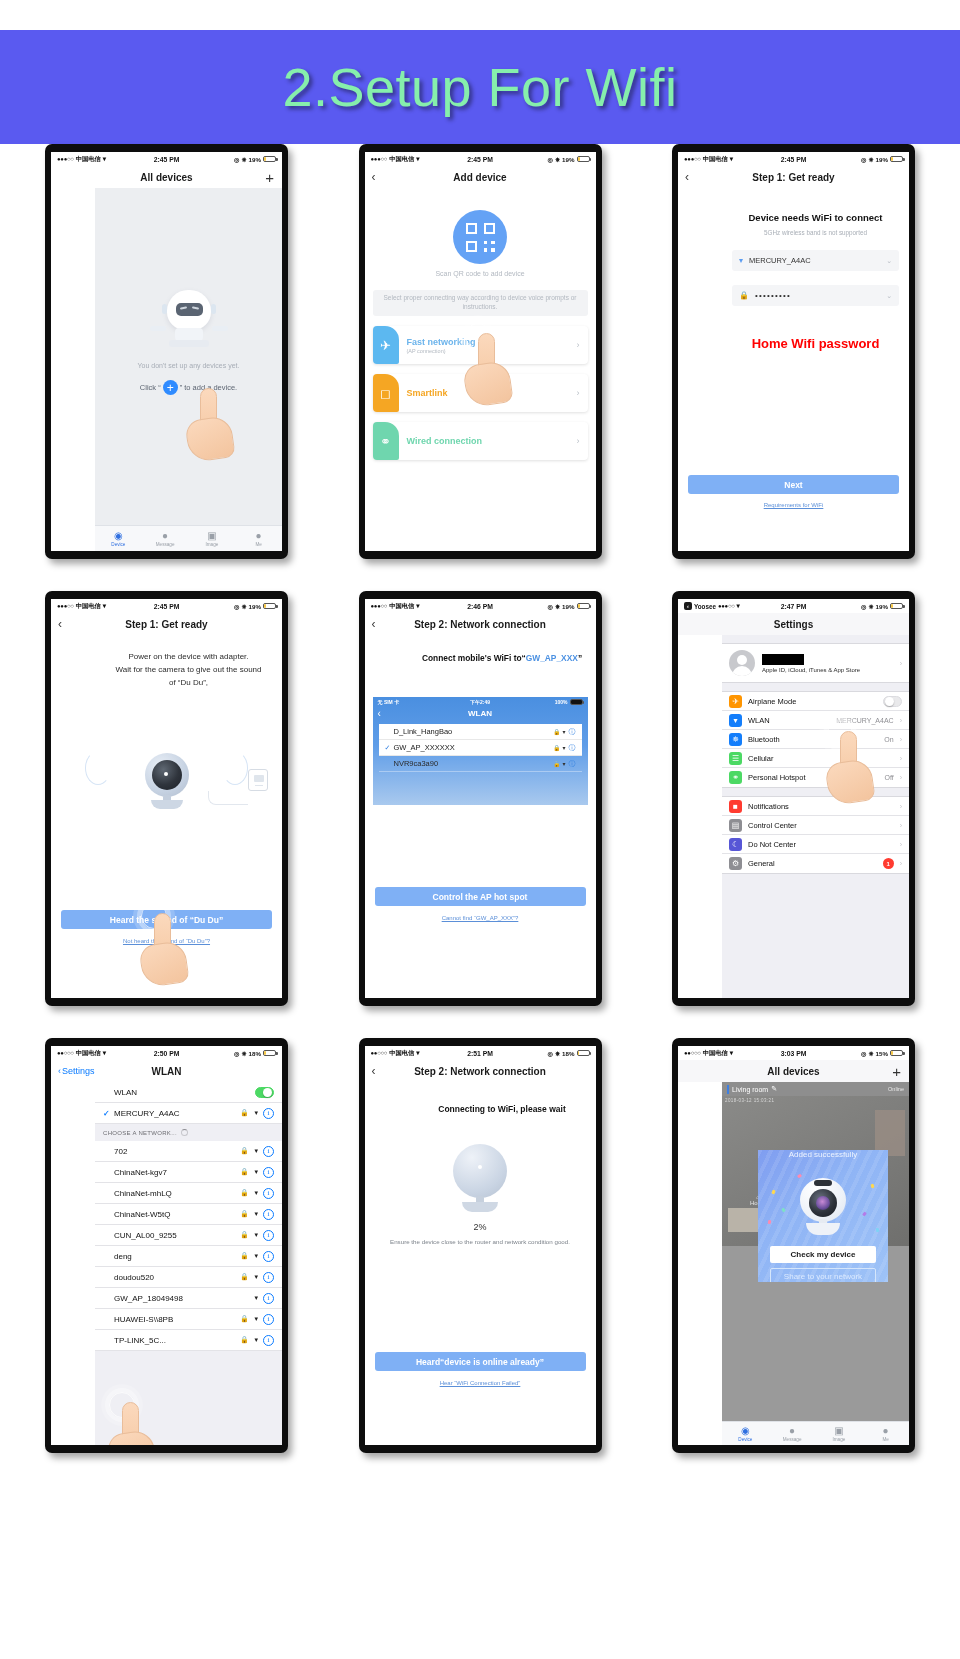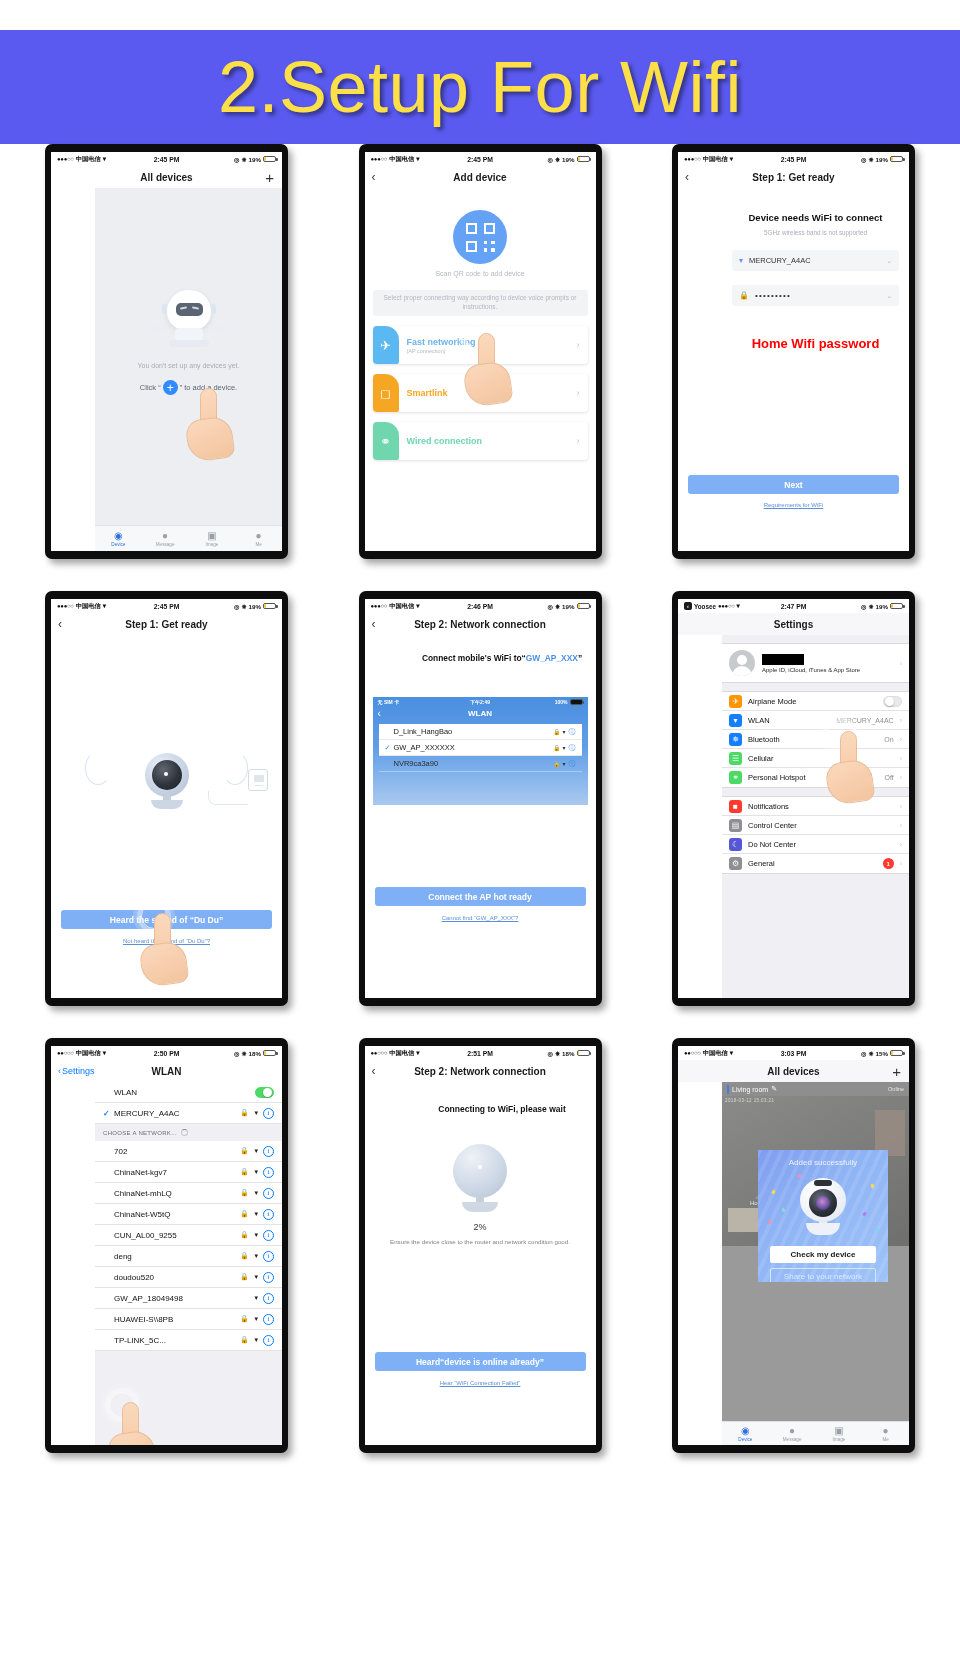--- a/index.html
+++ b/index.html
@@ -9,21 +9,21 @@
     font-family:"Liberation Sans", sans-serif;
     overflow:hidden; position:relative;
   }
 
   
   .banner{
     position:absolute; left:0; top:30px; width:960px; height:114px;
     background:#5a5af0; display:flex; align-items:center; justify-content:center;
   }
   .banner-title{
-    color:#fde047; font-size:72px; font-weight:400; letter-spacing:.5px;
+    color:#86efac; font-size:54px; font-weight:400; letter-spacing:.5px;
     text-shadow:3px 3px 4px rgba(0,0,0,.45);
     font-family:"Liberation Sans", sans-serif;
   }
 
   
   .grid{ position:absolute; left:0; top:144px; width:960px; }
   .row{ display:flex; justify-content:space-between; padding:0 45px; margin-bottom:32px; }
 
   .phone{
     width:243px; height:415px; position:relative;
@@ -353,21 +353,21 @@
   .s9-feed .setico{position:absolute;right:22px;top:98px;text-align:center;color:#e4e4e4;font-size:6px;}
   .s9-modal{
     position:absolute;left:36px;top:68px;width:130px;height:132px;
     background:linear-gradient(140deg,#7f9df0 0%,#8fb4f5 40%,#9ec3f7 100%);
     overflow:hidden;
   }
   .s9-modal:before{
     content:"";position:absolute;inset:0;
     background:repeating-linear-gradient(115deg, rgba(255,255,255,.10) 0 4px, rgba(255,255,255,0) 4px 10px);
   }
-  .s9-modal .ttl{ position:relative; text-align:center;margin-top:8px;font-size:8px;color:#eef4ff;}
+  .s9-modal .ttl{ position:relative; text-align:center;font-size:8px;color:#eef4ff;}
   .cam3{ position:absolute;left:50%;top:28px;transform:translateX(-50%);width:62px;height:58px;}
   .cam3 .sp{position:absolute;left:8px;top:0;width:46px;height:44px;border-radius:50%;background:radial-gradient(circle at 35% 25%,#ffffff 0%,#eef2f8 60%,#dde4ee 100%);}
   .cam3 .top{position:absolute;left:22px;top:2px;width:18px;height:6px;border-radius:4px;background:#2e3238;}
   .cam3 .ln{position:absolute;left:17px;top:11px;width:28px;height:28px;border-radius:50%;background:radial-gradient(circle at 40% 35%,#6a7280 0%,#2e333b 55%,#171a20 100%);}
   .cam3 .ir{position:absolute;left:24px;top:18px;width:14px;height:14px;border-radius:50%;background:radial-gradient(circle at 45% 40%,#c88bd6 0%,#6b4f9e 60%,#2a2340 100%);}
   .cam3 .nk{position:absolute;left:27px;top:41px;width:8px;height:6px;background:#e6ebf2;}
   .cam3 .bs{position:absolute;left:14px;top:45px;width:34px;height:12px;border-radius:0 0 17px 17px;background:#eef2f8;}
   .conf{position:absolute;width:3px;height:4px;border-radius:1px;}
   .s9-btn-white{
     position:absolute;left:12px;right:12px;top:96px;height:17px;background:#fff;border-radius:2px;
@@ -596,20 +596,25 @@
             <span class="batt">
                 <i style="width:19%"></i>
               </span>
           </div>
         </div>
         <div class="navbar">
           <div class="nav-back">‹</div>
           <div class="nav-title">Step 1: Get ready</div>
         </div>
         <div class="body">
+          <div class="s4-text">
+            <div>Power on the device with adapter.</div>
+            <div>Wait for the camera to give out the sound</div>
+            <div>of “Du Du”,</div>
+          </div>
           <div class="cam-wrap">
             <div class="wave l" style="left:34px"></div>
             <div class="wave r" style="right:34px"></div>
             <div class="cam">
               <div class="sphere"></div>
                 <div class="lens"></div>
                 <div class="glint"></div>
               <div class="neck"></div>
                 <div class="base"></div>
             </div>
@@ -684,21 +689,21 @@
                 <span class="ic">🔒 ▾ <span class="info">ⓘ</span></span>
               </div>
               <div class="mock-row clear">
                 <span class="chk"></span>
                 <span class="nm">NVR9ca3a90</span>
                 <span class="ic">🔒 ▾ <span class="info">ⓘ</span></span>
               </div>
             </div>
           </div>
 
-          <div class="btn-primary" style="top:252px">Connect the AP hot ready</div>
+          <div class="btn-primary" style="top:252px">Control the AP hot spot</div>
           <div class="link-under" style="top:280px">Cannot find “GW_AP_XXX”?</div>
         </div>
       </div>
     </div>
 
     <div class="phone">
       <div class="screen">
         <div class="statusbar">
           <div class="sb-left">
             <span class="yoosee-badge">‹</span>

